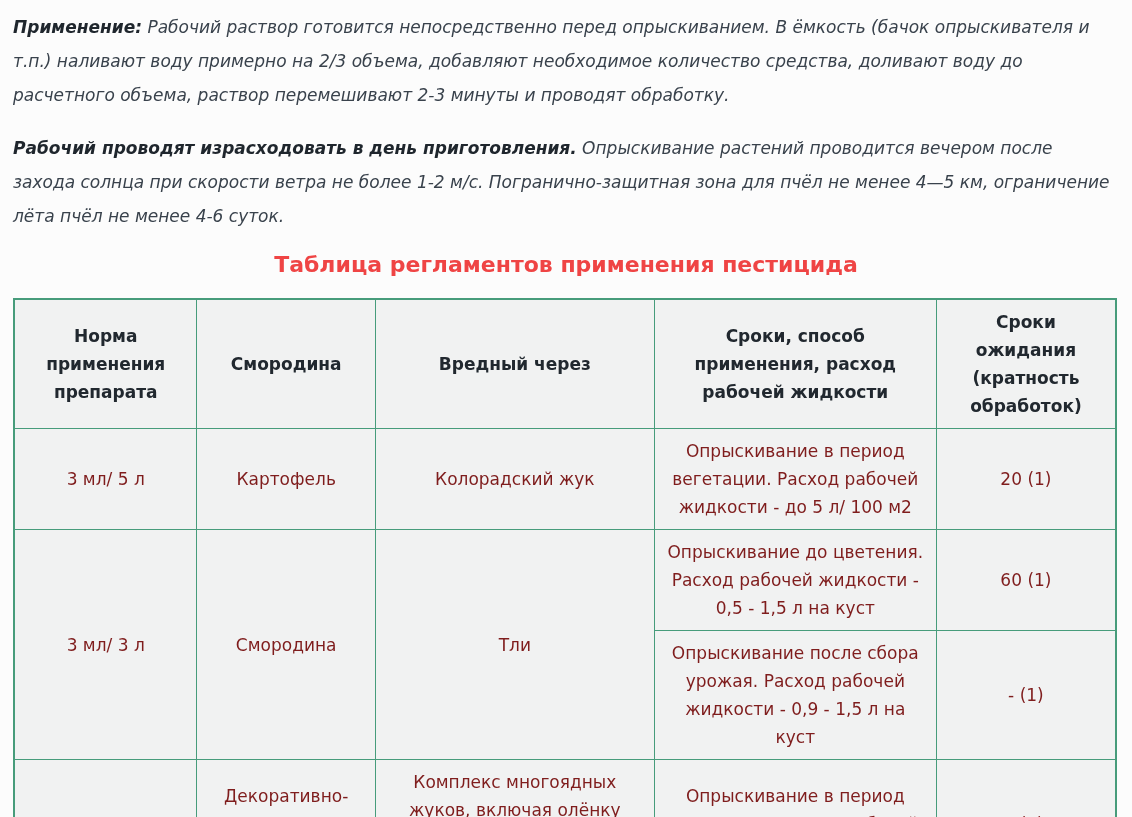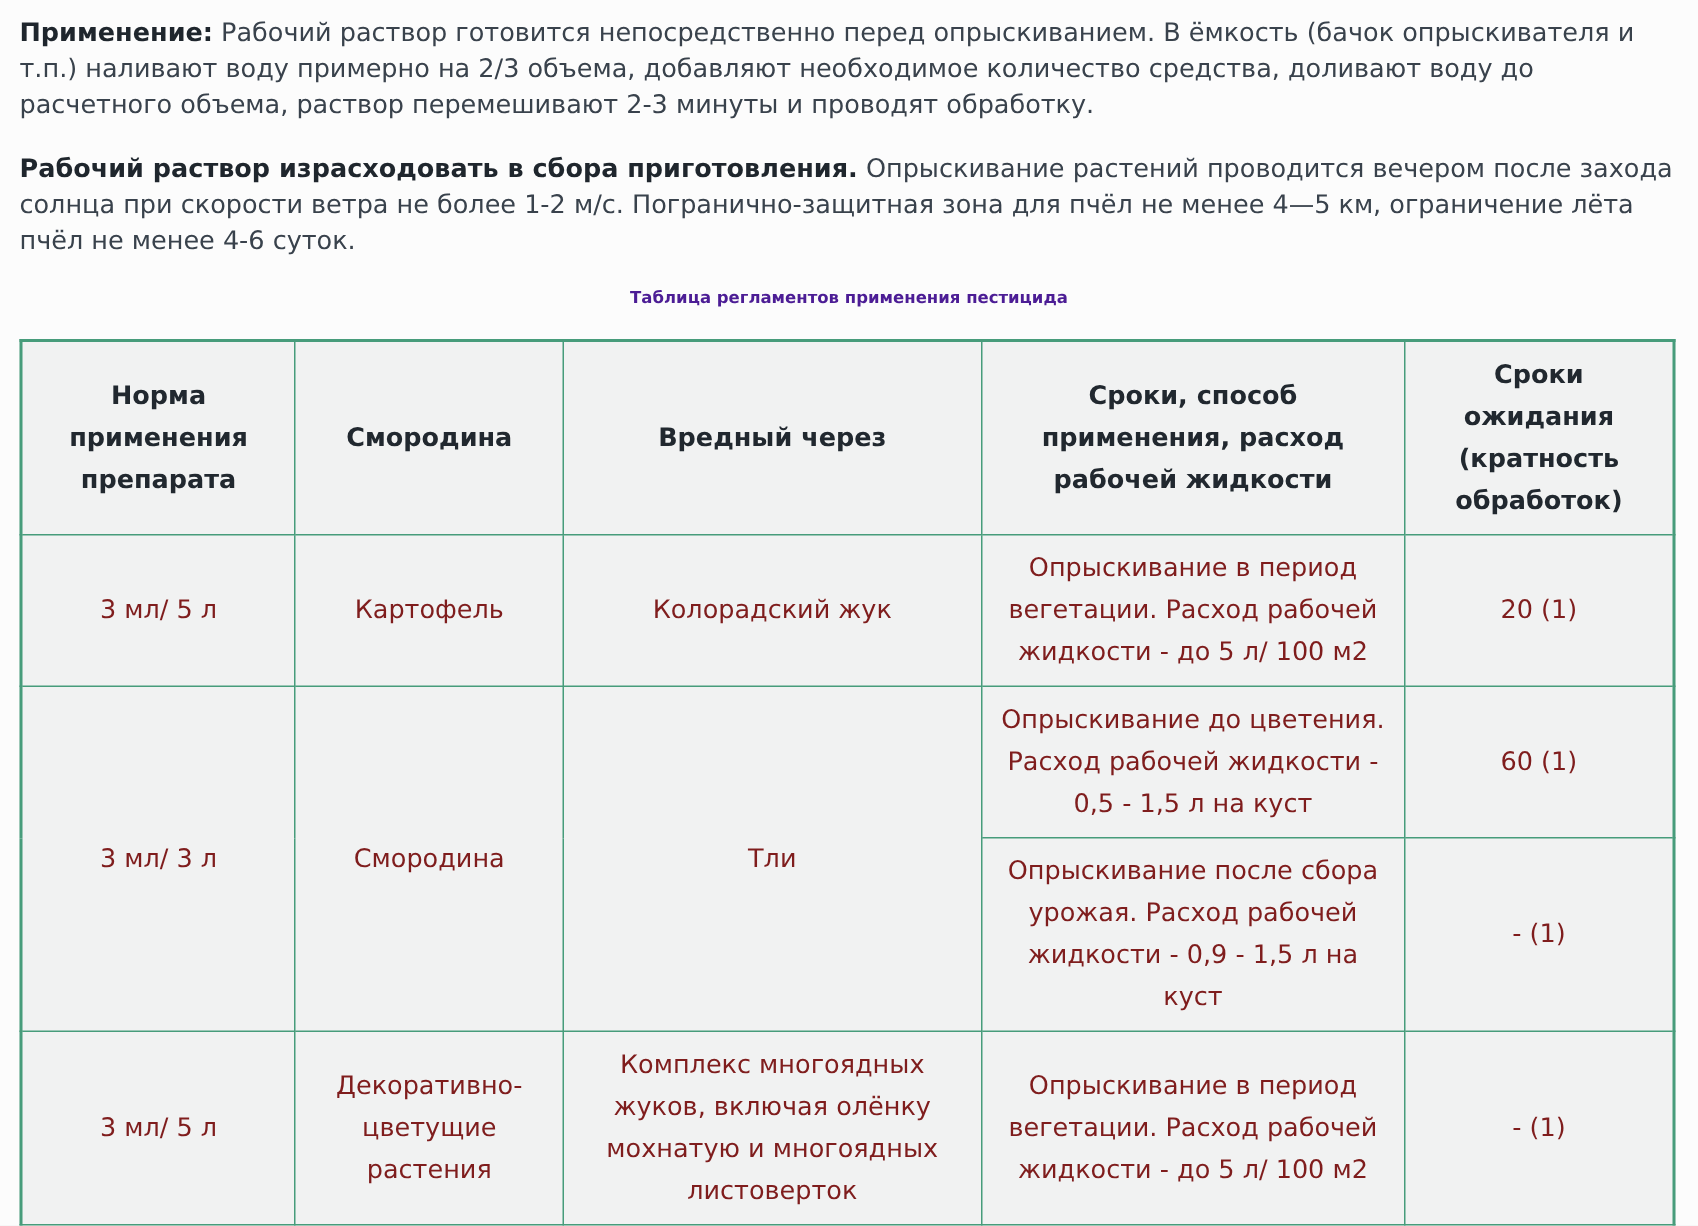--- a/index.html
+++ b/index.html
@@ -11,33 +11,34 @@
     font-family: "DejaVu Sans", "Liberation Sans", sans-serif;
     color: #39424c;
     overflow: hidden;
   }
   .page {
     padding: 10px 13px 14px 13px;
   }
   p.para {
     margin: 0 0 19px 0;
     font-size: 17px;
-    line-height: 24px;
+    line-height: 34px;
     color: #39424c;
+    font-style: italic;
   }
   p.para .lead-bold {
     font-weight: bold;
     color: #1f262d;
   }
   .table-title {
     margin: 8px 0 21px 0;
     text-align: center;
     font-weight: bold;
-    font-size: 11px;
-    color: #4c1d95;
+    font-size: 22px;
+    color: #ef4444;
   }
   table.reg-table {
     width: 1104px;
     border-collapse: collapse;
     border: 2px solid #479c7b;
     background: #f1f2f2;
     table-layout: fixed;
   }
   table.reg-table th,
   table.reg-table td {
@@ -65,21 +66,21 @@
   tr.r-2b      { height: 89px; }
   tr.r-3       { height: 126px; }
 </style>
 </head>
 <body>
 
 <div class="page">
 
   <p class="para"><span class="lead-bold">Применение:</span><span> Рабочий раствор готовится непосредственно перед опрыскиванием. В ёмкость (бачок опрыскивателя и т.п.) наливают воду примерно на 2/3 объема, добавляют необходимое количество средства, доливают воду до расчетного объема, раствор перемешивают 2-3 минуты и проводят обработку.</span></p>
 
-  <p class="para"><span class="lead-bold">Рабочий раствор израсходовать в сбора приготовления.</span><span> Опрыскивание растений проводится вечером после захода солнца при скорости ветра не более 1-2 м/с. Погранично-защитная зона для пчёл не менее 4—5 км, ограничение лёта пчёл не менее 4-6 суток.</span></p>
+  <p class="para"><span class="lead-bold">Рабочий проводят израсходовать в день приготовления.</span><span> Опрыскивание растений проводится вечером после захода солнца при скорости ветра не более 1-2 м/с. Погранично-защитная зона для пчёл не менее 4—5 км, ограничение лёта пчёл не менее 4-6 суток.</span></p>
 
 
   <div class="table-title">Таблица регламентов применения пестицида</div>
 
   <table class="reg-table">
     <colgroup>
       <col class="col-norm">
       <col class="col-culture">
       <col class="col-pest">
       <col class="col-method">

